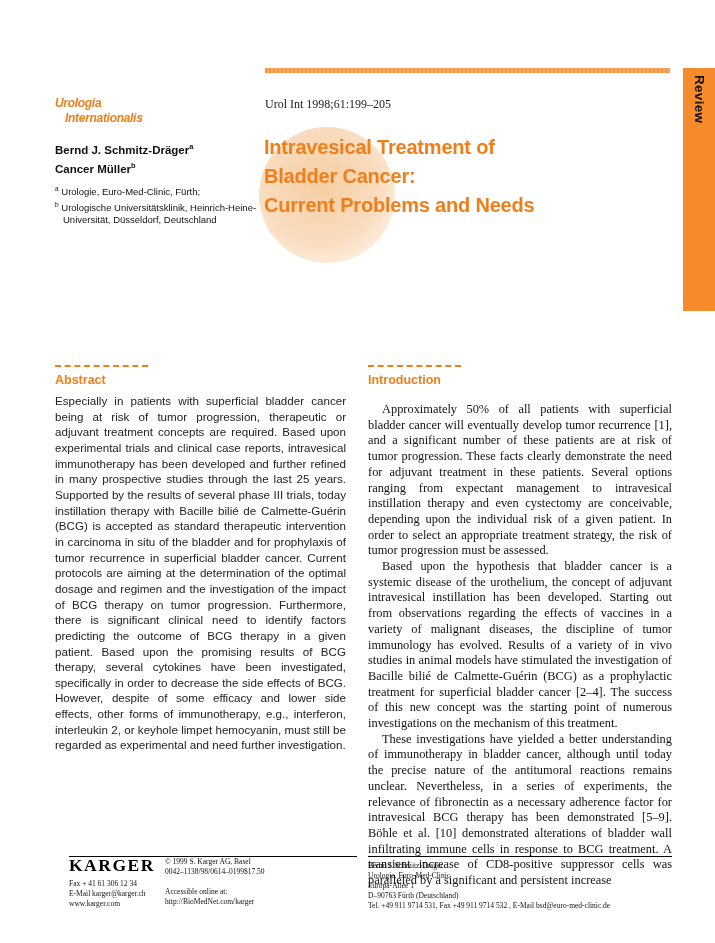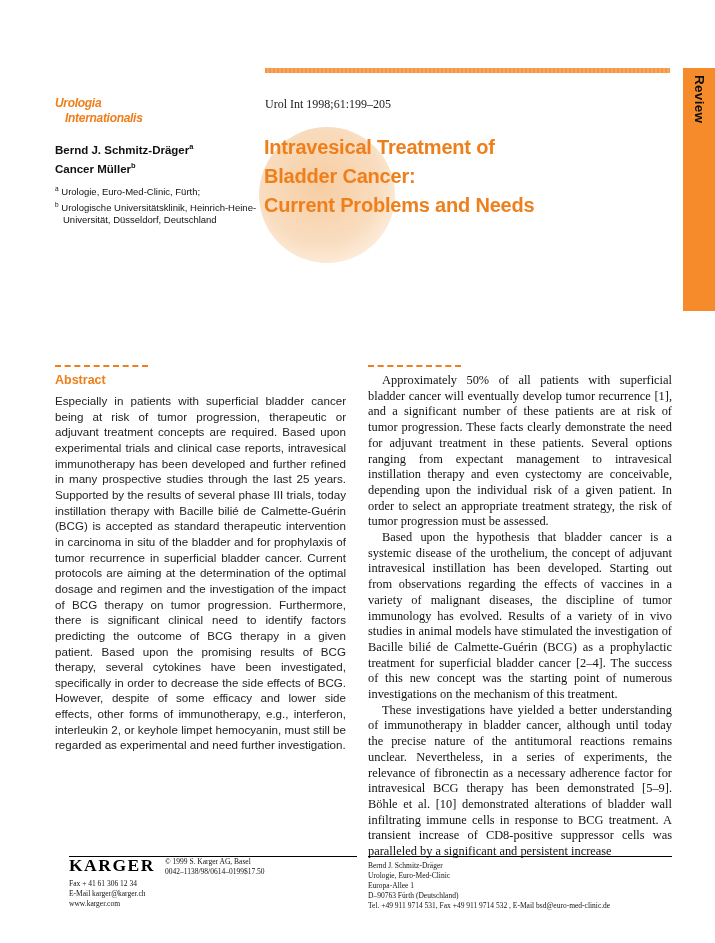--- a/index.html
+++ b/index.html
@@ -155,37 +155,42 @@
   </h1>
 
   <section class="col col-left">
     <div class="rule-dashed"></div>
     <h2>Abstract</h2>
     <p class="abstract-text">Especially in patients with superficial bladder cancer being at risk of tumor progression, therapeutic or adjuvant treatment concepts are required. Based upon experimental trials and clinical case reports, intravesical immunotherapy has been developed and further refined in many prospective studies through the last 25 years. Supported by the results of several phase III trials, today instillation therapy with Bacille bilié de Calmette-Guérin (BCG) is accepted as standard therapeutic intervention in carcinoma in situ of the bladder and for prophylaxis of tumor recurrence in superficial bladder cancer. Current protocols are aiming at the determination of the optimal dosage and regimen and the investigation of the impact of BCG therapy on tumor progression. Furthermore, there is significant clinical need to identify factors predicting the outcome of BCG therapy in a given patient. Based upon the promising results of BCG therapy, several cytokines have been investigated, specifically in order to decrease the side effects of BCG. However, despite of some efficacy and lower side effects, other forms of immunotherapy, e.g., interferon, interleukin 2, or keyhole limpet hemocyanin, must still be regarded as experimental and need further investigation.</p>
   </section>
 
   <section class="col col-right">
     <div class="rule-dashed"></div>
+    <h2>Introduction</h2>
     <p class="intro-p">Approximately 50% of all patients with superficial bladder cancer will eventually develop tumor recurrence [1], and a significant number of these patients are at risk of tumor progression. These facts clearly demonstrate the need for adjuvant treatment in these patients. Several options ranging from expectant management to intravesical instillation therapy and even cystectomy are conceivable, depending upon the individual risk of a given patient. In order to select an appropriate treatment strategy, the risk of tumor progression must be assessed.</p>
     <p class="intro-p">Based upon the hypothesis that bladder cancer is a systemic disease of the urothelium, the concept of adjuvant intravesical instillation has been developed. Starting out from observations regarding the effects of vaccines in a variety of malignant diseases, the discipline of tumor immunology has evolved. Results of a variety of in vivo studies in animal models have stimulated the investigation of Bacille bilié de Calmette-Guérin (BCG) as a prophylactic treatment for superficial bladder cancer [2–4]. The success of this new concept was the starting point of numerous investigations on the mechanism of this treatment.</p>
     <p class="intro-p">These investigations have yielded a better understanding of immunotherapy in bladder cancer, although until today the precise nature of the antitumoral reactions remains unclear. Nevertheless, in a series of experiments, the relevance of fibronectin as a necessary adherence factor for intravesical BCG therapy has been demonstrated [5–9]. Böhle et al. [10] demonstrated alterations of bladder wall infiltrating immune cells in response to BCG treatment. A transient increase of CD8-positive suppressor cells was paralleled by a significant and persistent increase</p>
   </section>
 
   <div class="footer-cell cell-karger">
     <div class="karger-logo">KARGER</div>
     <div class="karger-lines">
       <div>Fax + 41 61 306 12 34</div>
       <div>E-Mail karger@karger.ch</div>
       <div>www.karger.com</div>
     </div>
   </div>
 
   <div class="footer-cell cell-copyright">
     <div>© 1999 S. Karger AG, Basel</div>
     <div>0042–1138/98/0614–0199$17.50</div>
+    <div class="online-block">
+      <div>Accessible online at:</div>
+      <div>http://BioMedNet.com/karger</div>
+    </div>
   </div>
 
   <div class="footer-cell cell-correspondence">
     <div>Bernd J. Schmitz-Dräger</div>
     <div>Urologie, Euro-Med-Clinic</div>
     <div>Europa-Allee 1</div>
     <div>D–90763 Fürth (Deutschland)</div>
     <div>Tel. +49 911 9714 531, Fax +49 911 9714 532 , E-Mail bsd@euro-med-clinic.de</div>
   </div>
 

